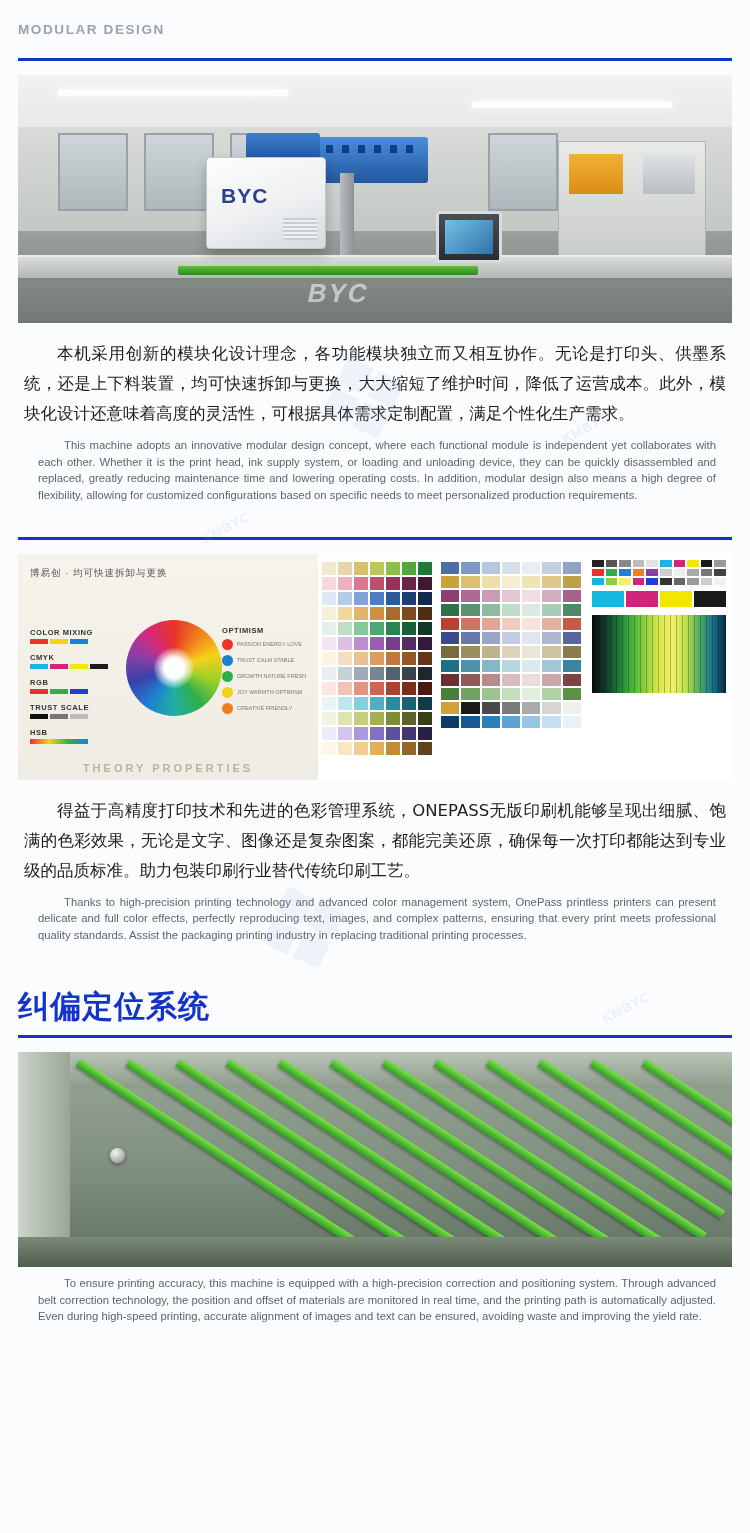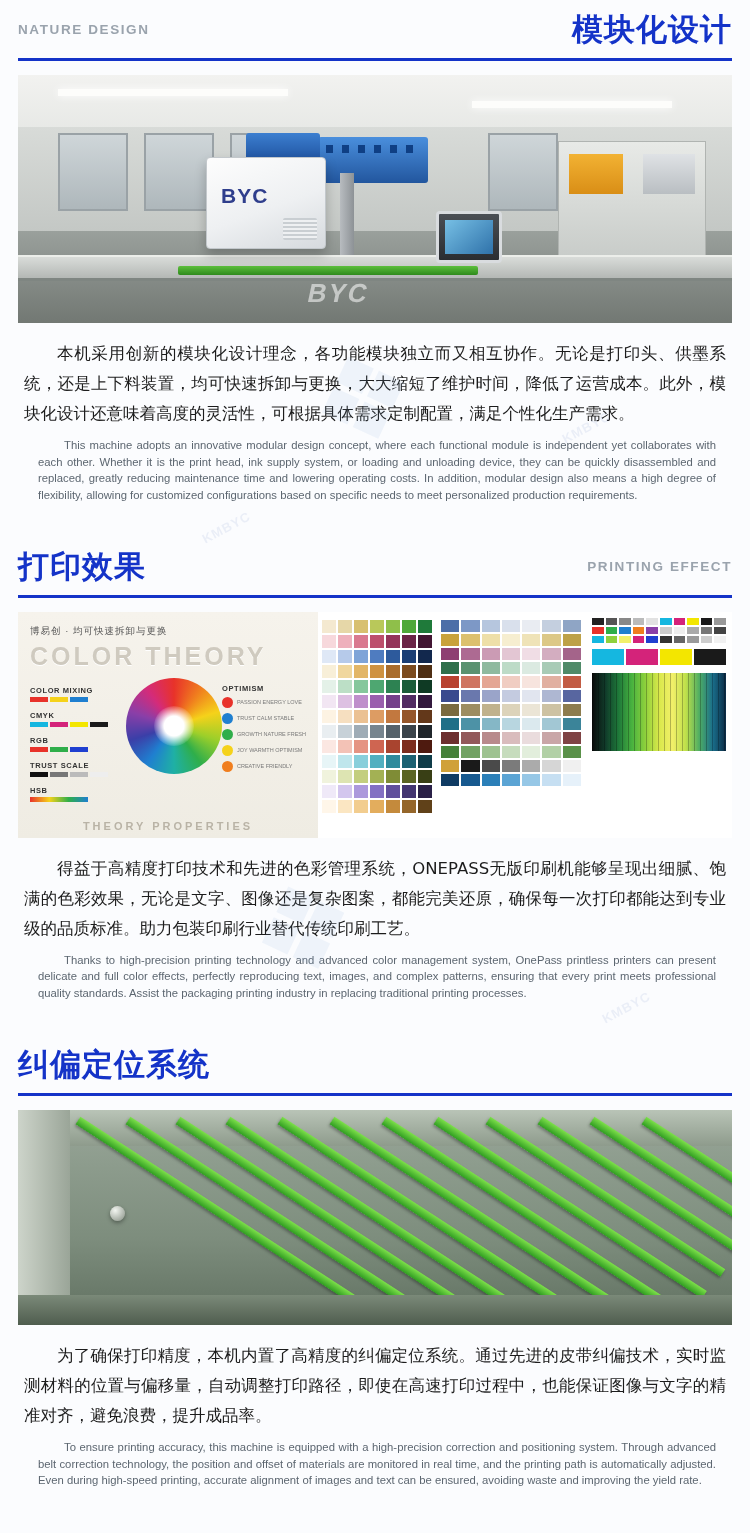--- a/index.html
+++ b/index.html
@@ -322,22 +322,21 @@
   <div class="wm-big" style="left:250px; top:860px;">❖</div>
   <div class="wm" style="left:600px; top:170px;">KMBYC</div>
   <div class="wm" style="left:560px; top:420px;">KMBYC</div>
   <div class="wm" style="left:200px; top:520px;">KMBYC</div>
   <div class="wm" style="left:620px; top:700px;">KMBYC</div>
   <div class="wm" style="left:600px; top:1000px;">KMBYC</div>
   <div class="wm" style="left:620px; top:1240px;">KMBYC</div>
 
   <section>
     <div class="sec-head right">
-      <span class="en">NATURE DESIGN</span>
-      <span class="cn">模块化设计</span>
+      <span class="en">MODULAR DESIGN</span>
     </div>
     <div class="rule"></div>
 
     <div class="imgwrap h1">
       <div class="photo1">
         <div class="p1-ceiling"></div>
         <div class="p1-wall"></div>
         <div class="p1-win" style="left:40px;"></div>
         <div class="p1-win" style="left:126px;"></div>
         <div class="p1-win" style="left:212px;"></div>
@@ -358,31 +357,26 @@
       </div>
     </div>
 
     <p class="para-cn">本机采用创新的模块化设计理念，各功能模块独立而又相互协作。无论是打印头、供墨系统，还是上下料装置，均可快速拆卸与更换，大大缩短了维护时间，降低了运营成本。此外，模块化设计还意味着高度的灵活性，可根据具体需求定制配置，满足个性化生产需求。</p>
     <p class="para-en indent">This machine adopts an innovative modular design concept, where each functional module is independent yet collaborates with each other. Whether it is the print head, ink supply system, or loading and unloading device, they can be quickly disassembled and replaced, greatly reducing maintenance time and lowering operating costs. In addition, modular design also means a high degree of flexibility, allowing for customized configurations based on specific needs to meet personalized production requirements.</p>
   </section>
 
   <div class="gap-md"></div>
 
   <section>
-    <div class="sec-head right">
-      <span class="cn">打印效果</span>
-      <span class="en">PRINTING EFFECT</span>
-    </div>
     <div class="rule thin"></div>
 
     <div class="imgwrap h2">
       <div class="photo2">
         <div class="p2-left">
           <div class="p2-sub">博易创 · 均可快速拆卸与更换</div>
-          <div class="p2-big">COLOR THEORY</div>
 
           <div class="p2-keys">
             <div class="row">
               <div class="lbl">COLOR MIXING</div>
               <div class="bars">
                   <i style="background:#e8322a"></i>
                   <i style="background:#f5d21a"></i>
                   <i style="background:#1f7fd0"></i>
                 </div>
             </div>
@@ -703,18 +697,17 @@
           <i style="left:574px; top:6px;   width:200px; transform:rotate(33deg);"></i>
           <i style="left:626px; top:6px;   width:160px; transform:rotate(33deg);"></i>
         </div>
         <div class="p3-plate"></div>
         <div class="p3-rail-left"></div>
         <div class="p3-rail-bot"></div>
         <div class="p3-knob"></div>
       </div>
     </div>
 
-    <p class="para-cn">为了确保打印精度，本机内置了高精度的纠偏定位系统。通过先进的皮带纠偏技术，实时监测材料的位置与偏移量，自动调整打印路径，即使在高速打印过程中，也能保证图像与文字的精准对齐，避免浪费，提升成品率。</p>
     <p class="para-en indent">To ensure printing accuracy, this machine is equipped with a high-precision correction and positioning system. Through advanced belt correction technology, the position and offset of materials are monitored in real time, and the printing path is automatically adjusted. Even during high-speed printing, accurate alignment of images and text can be ensured, avoiding waste and improving the yield rate.</p>
   </section>
 
   <div class="gap-sm"></div>
 </div>
 
 </body></html>

